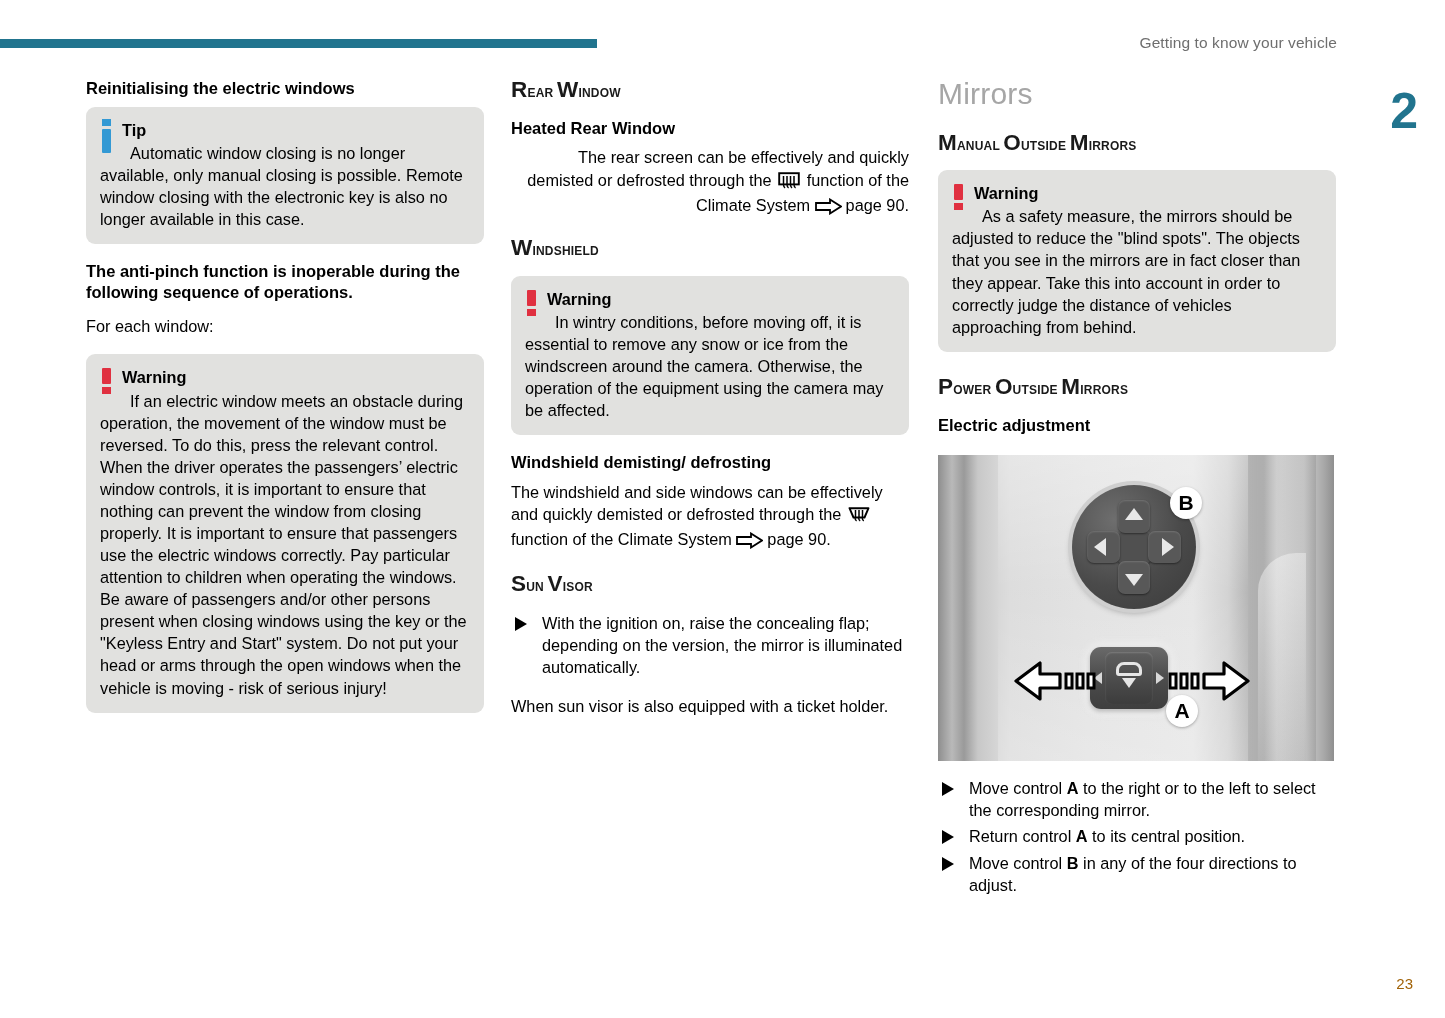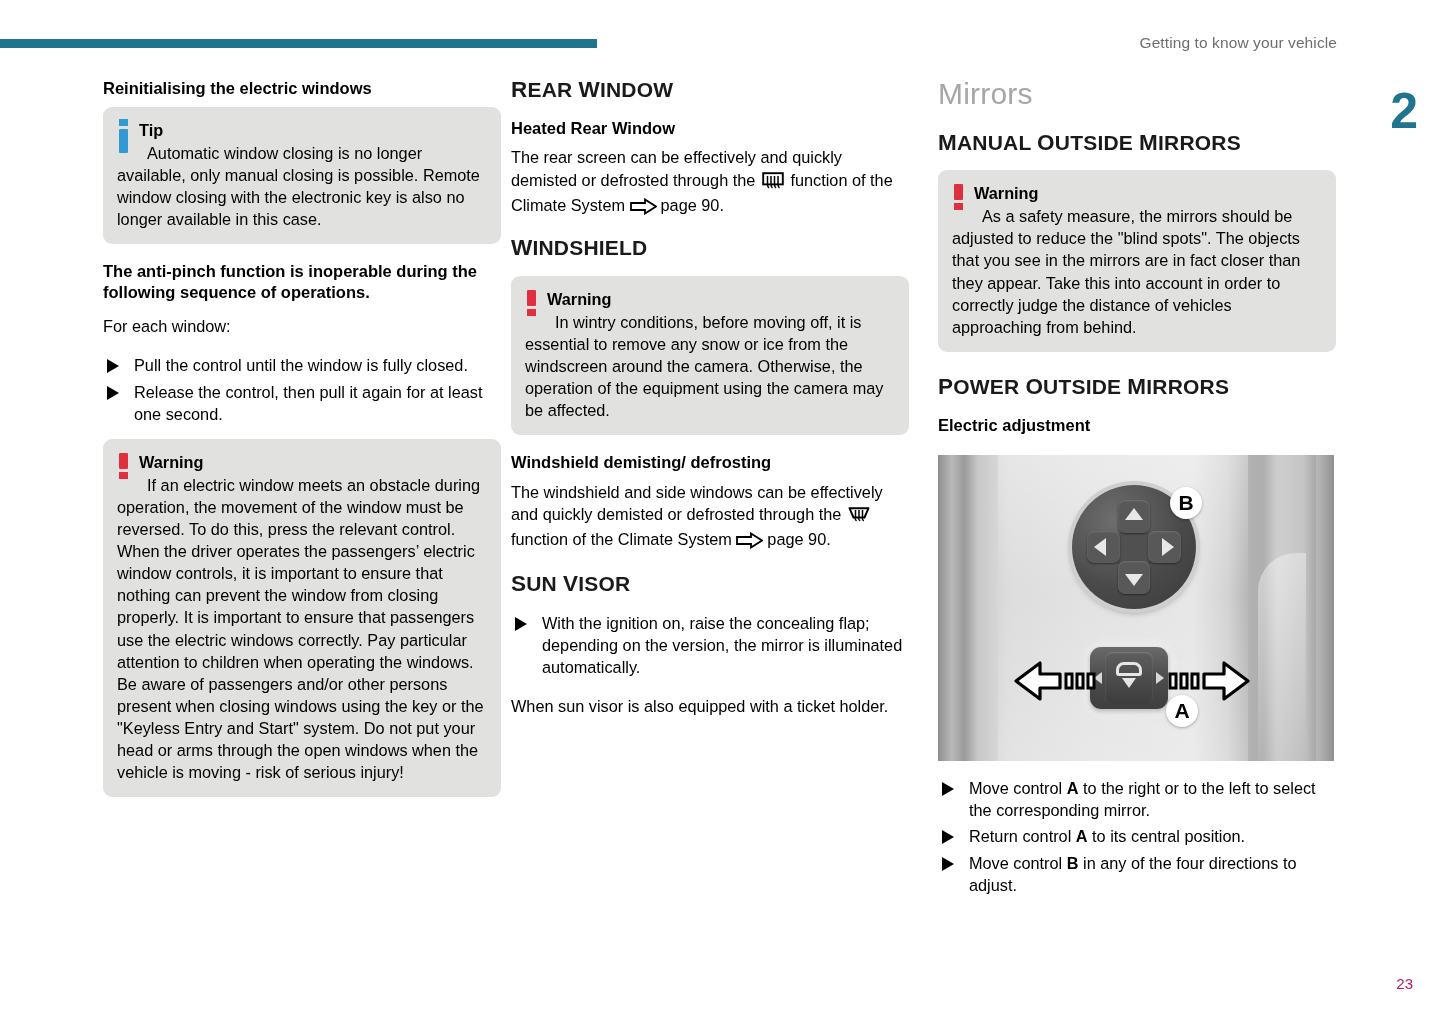--- a/index.html
+++ b/index.html
@@ -31,36 +31,36 @@
     right: 27px; top: 86px;
     font-size: 50px;
     font-weight: bold;
     color: #21748e;
     line-height: 1;
   }
   .page-number {
     position: absolute;
     right: 32px; bottom: 26px;
     font-size: 15px;
-    color: #be185d;
+    color: #a16207;
     font-weight: normal;
   }
 
   
   .columns {
     position: absolute;
     left: 0; top: 78px;
     width: 1445px;
   }
   .col {
     position: absolute;
     top: 0;
     width: 398px;
   }
-  .col-1 { left: 86px; width: 398px; margin-left: 17px; }
+  .col-1 { left: 86px; width: 398px; }
   .col-2 { left: 511px; width: 398px; }
   .col-3 { left: 938px; width: 398px; }
 
   
   .h-chapter {
     font-size: 30px;
     font-weight: normal;
     color: #a6a6a6;
     line-height: 1.05;
     margin-bottom: 21px;
@@ -68,21 +68,21 @@
   }
   .h-section {
     font-size: 22.5px;
     font-weight: bold;
     color: #1a1a1a;
     letter-spacing: 0.2px;
     line-height: 1.1;
     margin-bottom: 15px;
   }
   
-  .h-section .sc { font-size: 21px; }
+  .h-section .sc { font-size: 12px; }
 
   .h-sub {
     font-size: 16.5px;
     font-weight: bold;
     color: #000;
     line-height: 1.25;
     margin-bottom: 8px;
   }
   p.body {
     font-size: 16.3px;
@@ -312,43 +312,39 @@
         <i class="dot"></i>
           <i class="bar"></i>
       </span>
       <span class="ctitle">Tip</span>
       <span class="ctext">Automatic window closing is no longer available, only manual closing is possible. Remote window closing with the electronic key is also no longer available in this case.</span>
     </div>
 
     <div class="h-sub" style="margin-bottom:13px;">The anti-pinch function is inoperable during the following sequence of operations.</div>
     <p class="body lead">For each window:</p>
 
-    <ul class="steps">
-      <li><span class="tri"></span><span>Pull the control until the window is fully closed.</span></li>
-      <li><span class="tri"></span><span>Release the control, then pull it again for at least one second.</span></li>
-    </ul>
 
     <div class="callout">
       <span class="icon-warning">
         <i class="bar"></i>
           <i class="dot"></i>
       </span>
       <span class="ctitle">Warning</span>
       <span class="ctext">If an electric window meets an obstacle during operation, the movement of the window must be reversed. To do this, press the relevant control. When the driver operates the passengers’ electric window controls, it is important to ensure that nothing can prevent the window from closing properly. It is important to ensure that passengers use the electric windows correctly. Pay particular attention to children when operating the windows. Be aware of passengers and/or other persons present when closing windows using the key or the "Keyless Entry and Start" system. Do not put your head or arms through the open windows when the vehicle is moving - risk of serious injury!</span>
     </div>
   </div>
 
   <div class="col col-2">
 
     <div class="h-section">
       <span>R</span><span class="sc">EAR </span><span>W</span><span class="sc">INDOW</span>
     </div>
 
     <div class="h-sub">Heated Rear Window</div>
-    <p class="body" style="margin-bottom:16px;">
+    <p class="body" style="margin-bottom:16px;text-align:right;">
       <span>The rear screen can be effectively and quickly demisted or defrosted through the</span>
       <span class="inline-icon">
         <svg width="22" height="17" viewBox="0 0 22 17" aria-hidden="true">
           <rect x="1.2" y="1.2" width="19.6" height="11.2" fill="none" stroke="#000" stroke-width="1.9"></rect>
           <path d="M5.5 4 v8.5 M9 4 v8.5 M12.5 4 v8.5 M16 4 v8.5" stroke="#000" stroke-width="1.5" fill="none"></path>
           <path d="M5.5 12.5 q0 2.5 1.6 3.3 M9 12.5 q0 2.5 1.6 3.3 M12.5 12.5 q0 2.5 1.6 3.3 M16 12.5 q0 2.5 1.6 3.3" stroke="#000" stroke-width="1.4" fill="none"></path>
         </svg>
       </span>
       <span>function of the Climate System</span>
       <span class="arrow-ref">

